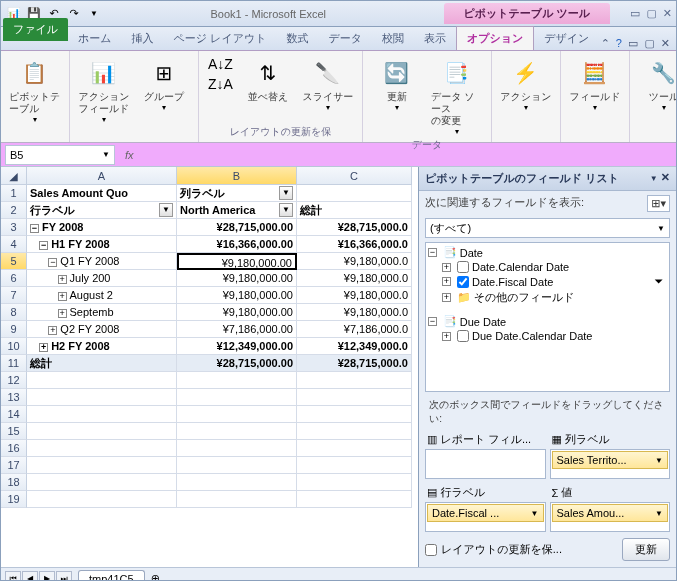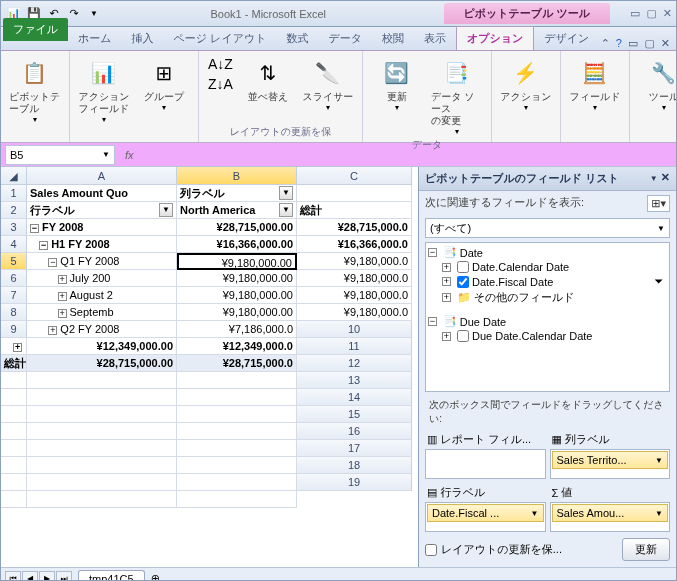--- a/index.html
+++ b/index.html
@@ -250,20 +250,21 @@
         <div class="rh">7</div>
         <div class="cell">&nbsp;&nbsp;&nbsp;&nbsp;&nbsp;&nbsp;&nbsp;&nbsp;&nbsp;<span class="exp">+</span>August 2</div>
         <div class="cell r">¥9,180,000.00</div>
         <div class="cell r">¥9,180,000.0</div>
         <div class="rh">8</div>
         <div class="cell">&nbsp;&nbsp;&nbsp;&nbsp;&nbsp;&nbsp;&nbsp;&nbsp;&nbsp;<span class="exp">+</span>Septemb</div>
         <div class="cell r">¥9,180,000.00</div>
         <div class="cell r">¥9,180,000.0</div>
         <div class="rh">9</div>
         <div class="cell">&nbsp;&nbsp;&nbsp;&nbsp;&nbsp;&nbsp;<span class="exp">+</span>Q2 FY 2008</div>
+        <div class="cell r">¥7,186,000.00</div>
         <div class="cell r">¥7,186,000.0</div>
         <div class="rh">10</div>
         <div class="cell bold">&nbsp;&nbsp;&nbsp;<span class="exp">+</span>H2 FY 2008</div>
         <div class="cell r bold">¥12,349,000.00</div>
         <div class="cell r bold">¥12,349,000.0</div>
         <div class="rh">11</div>
         <div class="cell bold total">総計</div>
         <div class="cell r bold total">¥28,715,000.00</div>
         <div class="cell r bold total">¥28,715,000.0</div>
         <div class="rh">12</div>

